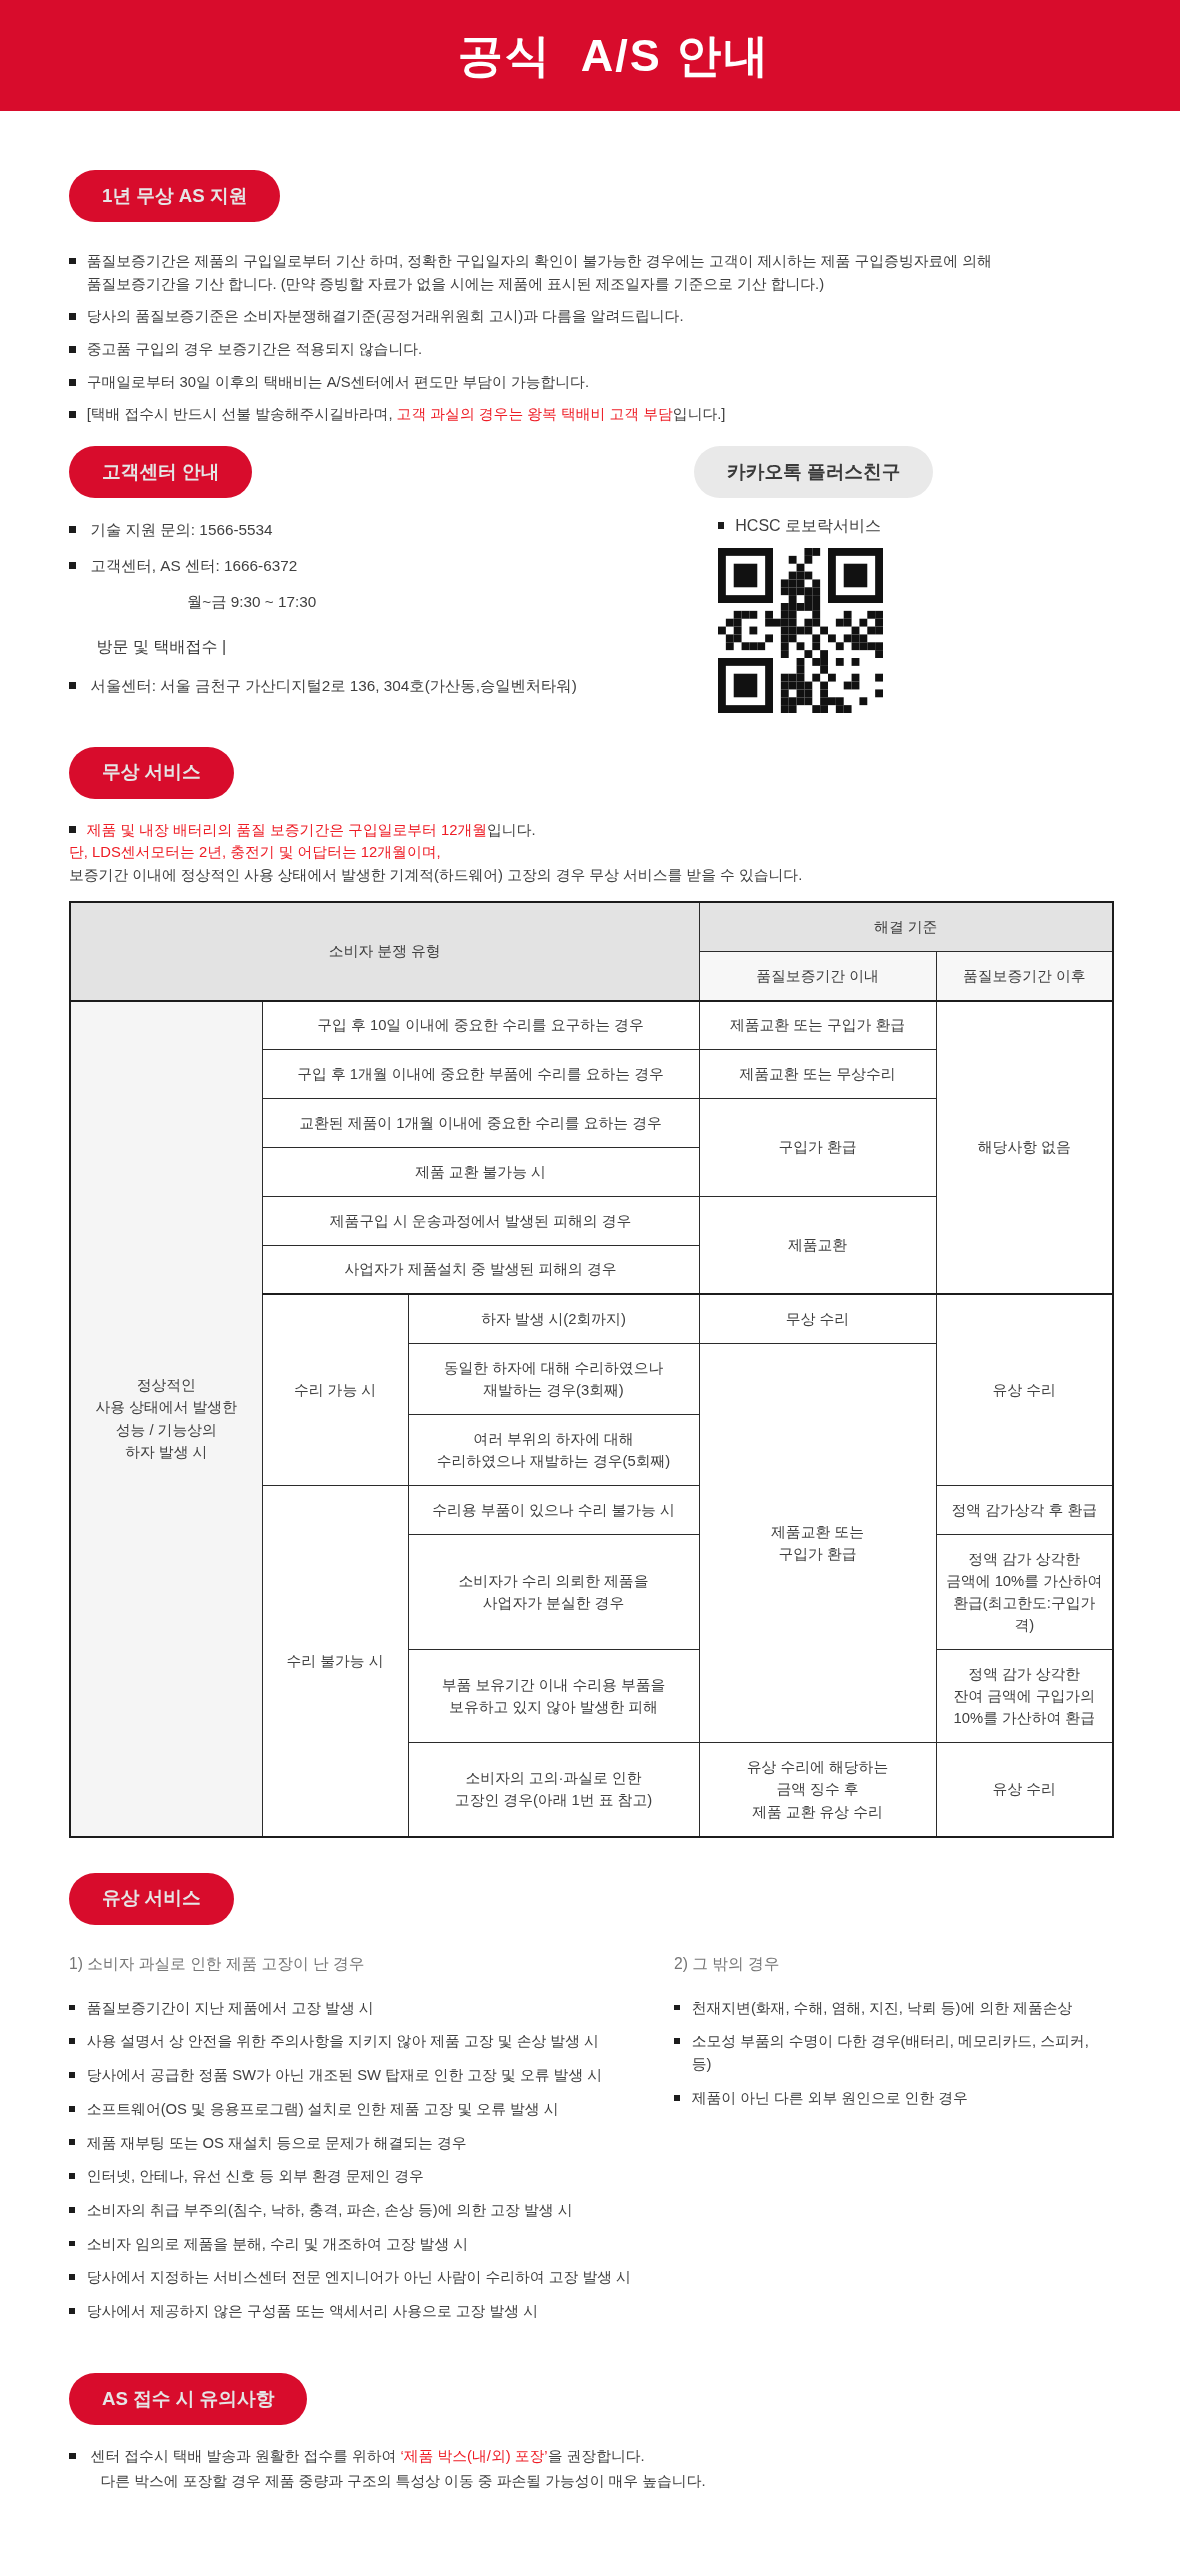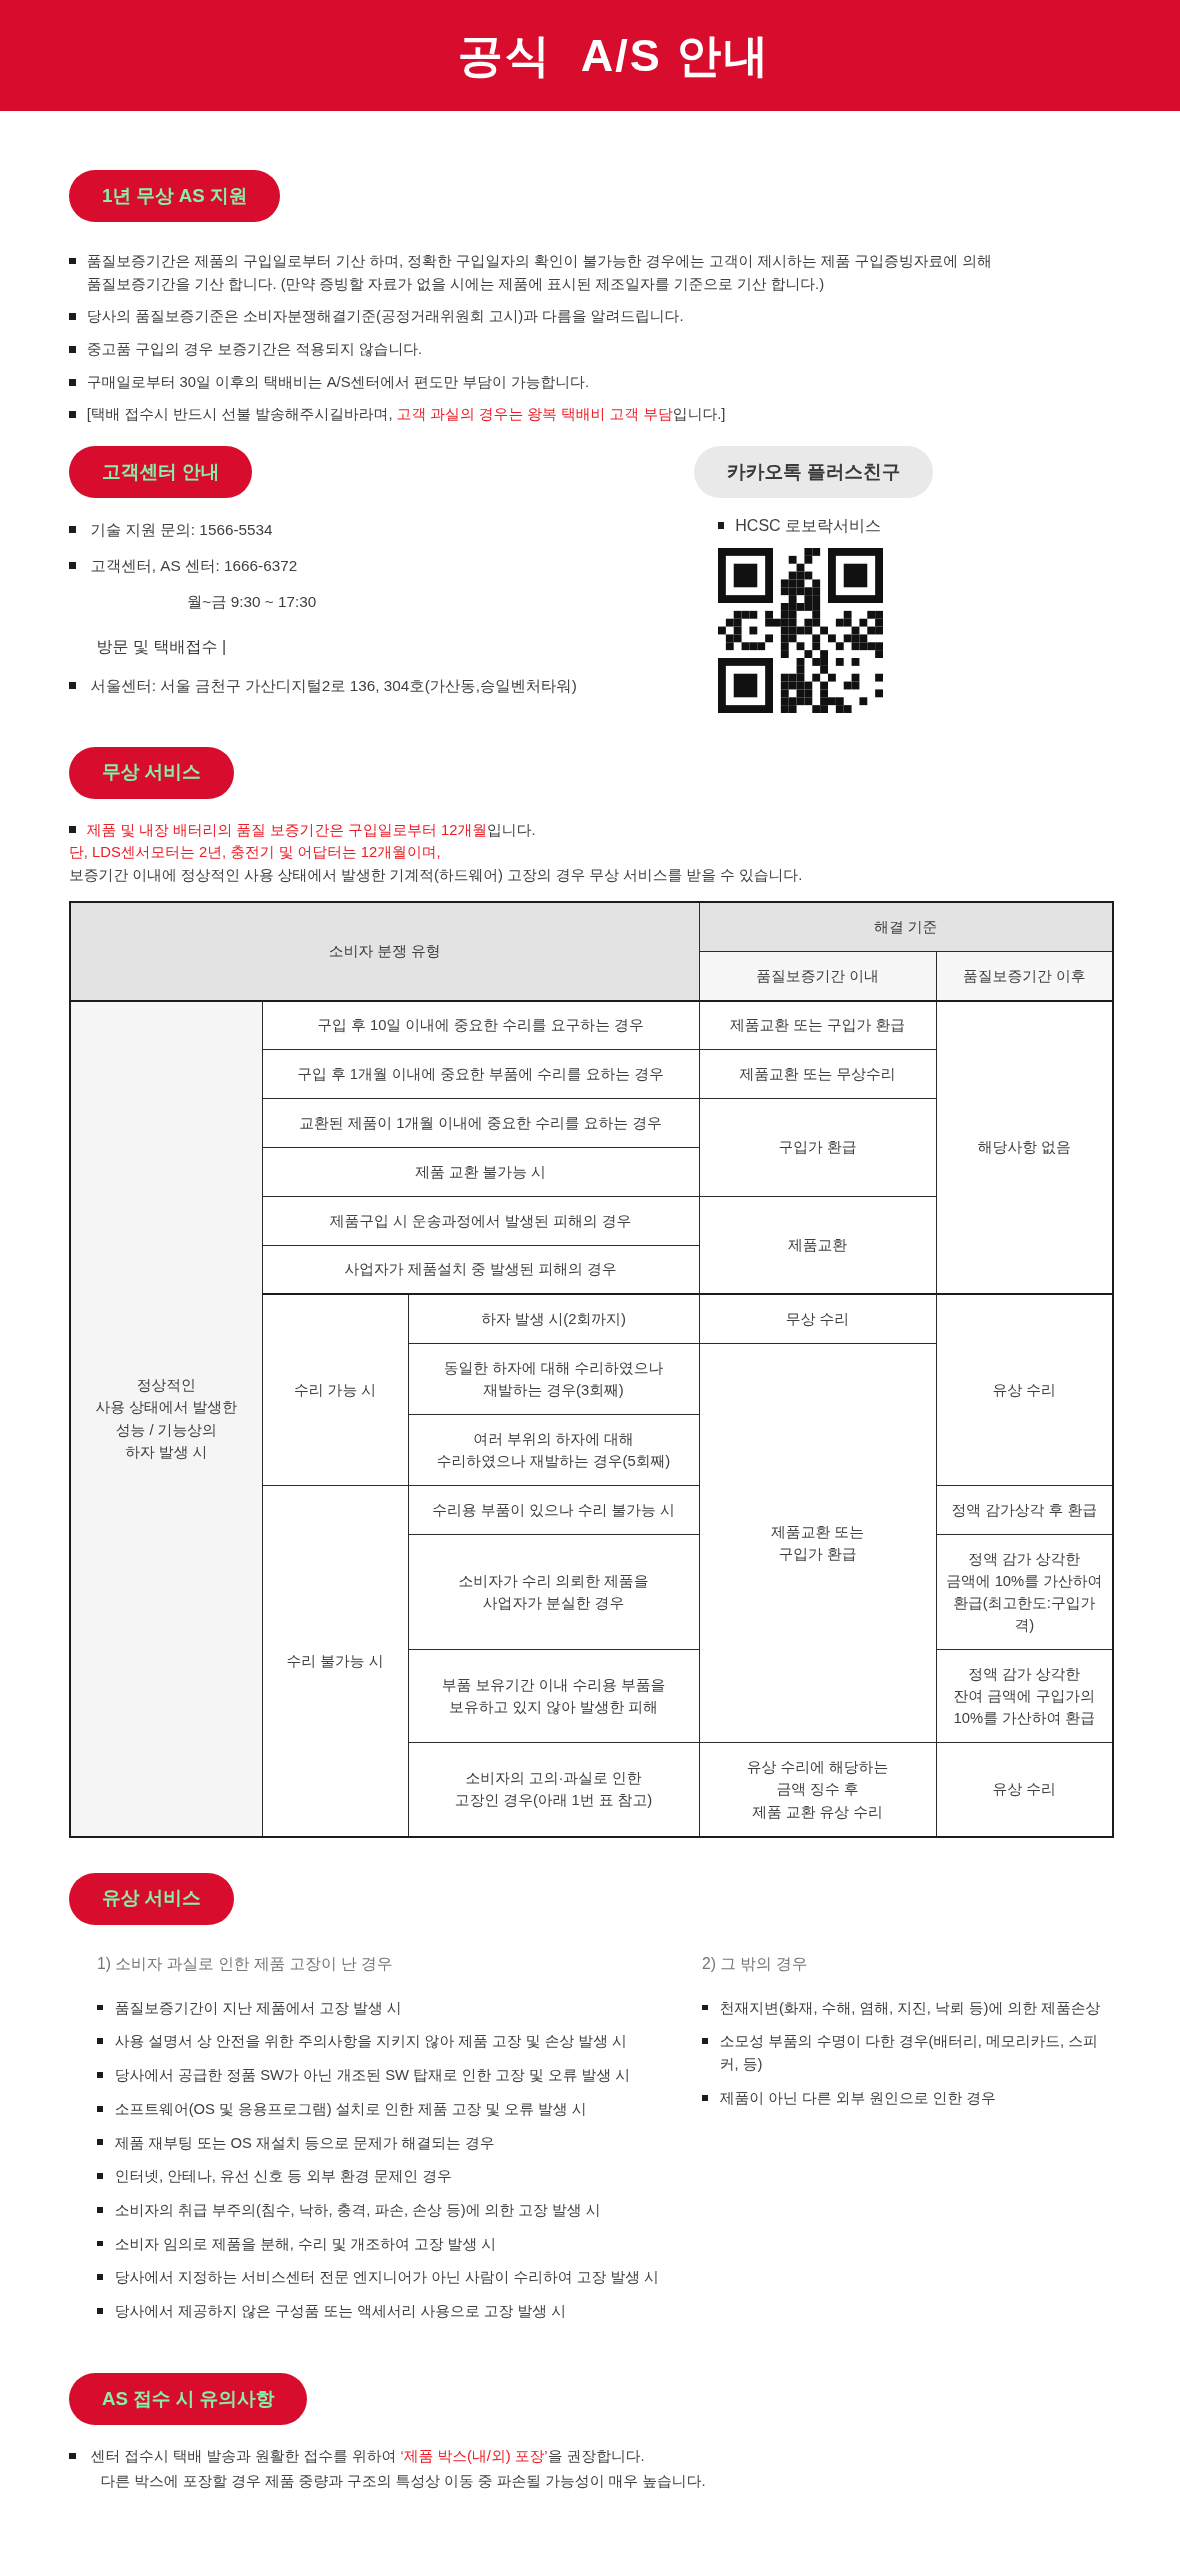--- a/index.html
+++ b/index.html
@@ -6,21 +6,21 @@
   * { margin:0; padding:0; box-sizing:border-box; }
   body {
     width:1181px; min-height:2576px; margin:0 auto; background:#ffffff;
     font-family:"Liberation Sans","DejaVu Sans",sans-serif; color:#3f3f3f;
   }
   .banner { height:111px; background:#d80c2c; display:flex; align-items:center; justify-content:center;padding-left:47px; }
   .banner-title { color:#ffffff; font-size:45px; font-weight:800; letter-spacing:2px; white-space:pre; }
   .content { width:1043px; margin:0 auto; }
 
   .pill {
-    display:inline-block; background:#d80c2c; color:#86efac; font-weight:700;
+    display:inline-block; background:#d80c2c; color:#e5e5e5; font-weight:700;
     font-size:18.7px; line-height:1; padding:16.7px 33px; border-radius:28.5px; white-space:nowrap;
   }
   .pill-gray { background:#e9e9e9; color:#3a3a3a; }
 
   .sec1 { margin-top:59px; }
   .bullets { margin-top:27.6px; list-style:none; }
   .b-item {
     position:relative; padding-left:17.7px; margin-bottom:9.8px;
     font-size:14.8px; line-height:1.55; white-space:pre-line;
   }
@@ -53,21 +53,21 @@
     padding:12.8px 7.9px; font-size:14.8px; line-height:1.5; font-weight:400; white-space:pre-line; color:#3f3f3f;
   }
   table.resolution thead th { background:#e3e3e3; }
   table.resolution thead tr.sub-head th { background:#f7f7f7; }
   th.bb2, tr.sub-head th { border-bottom:2px solid #1c1c1c !important; }
   tr.bt2 td { border-top:2px solid #1c1c1c; }
   td.group-cell { background:#f5f5f5; }
   td.pad-lg { padding-top:23.6px; padding-bottom:23.6px; }
 
   .paid-sec { margin-top:35px; }
-  .paid-cols { display:flex; margin-top:29.5px;margin-left:28px; }
+  .paid-cols { display:flex; margin-top:29.5px; }
   .paid-col-left { width:605px; flex:0 0 605px; }
   .paid-col-right { flex:1; }
   .paid-heading { color:#767676; font-size:15.7px; margin-bottom:21.6px; }
   .paid-list { list-style:none; }
   .paid-list .b-item { margin-bottom:10.8px; }
   .paid-list .b-item::before { width:5.9px; height:5.9px; }
 
   .notice-sec { margin-top:39px; padding-bottom:89px; }
   .notice-item { position:relative; margin-top:19.7px; padding-left:21.6px; font-size:14.8px; line-height:1.6; }
   .notice-item::before { content:""; position:absolute; left:0; top:7.9px; width:6.9px; height:6.9px; background:#1c1c1c; }

